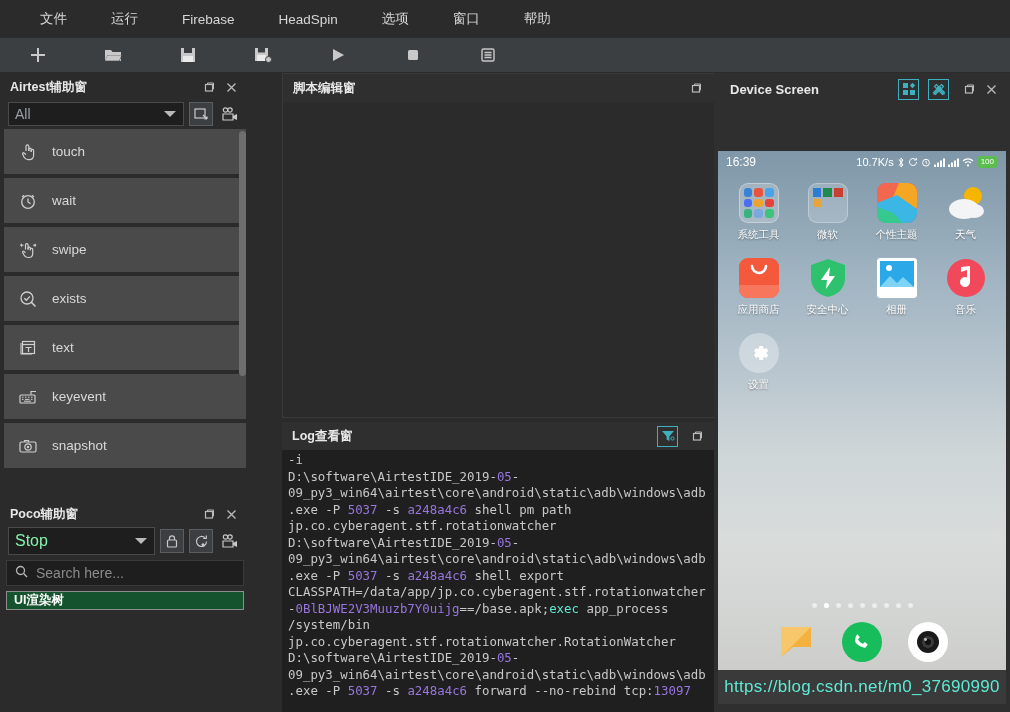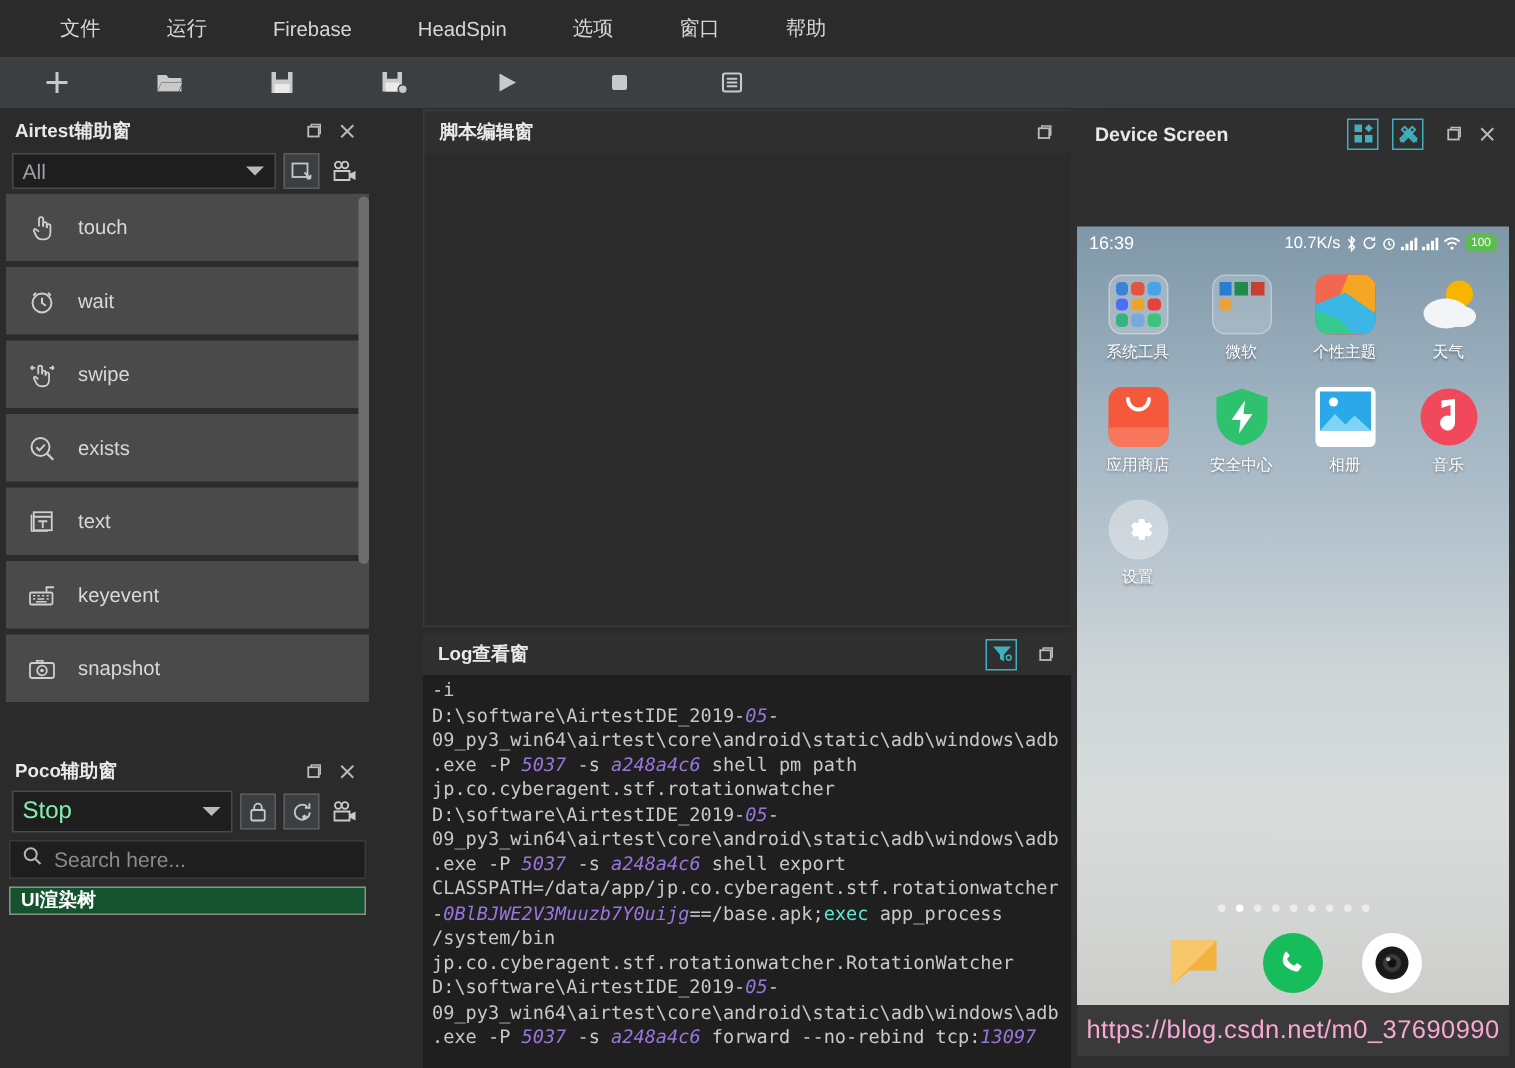--- a/index.html
+++ b/index.html
@@ -64,21 +64,21 @@
   .centercol { position:absolute; left:254px; top:0; width:456px; height:639px;margin-left:28px; }
   .editor-pane { position:absolute; left:0; top:0; width:456px; height:345px; background:#2f2f2f;
                  border:1px solid #3a3a3a; }
   .editor-body { position:absolute; left:0; top:28px; right:0; bottom:0; background:#2b2b2b; }
 
   .log-pane { position:absolute; left:0; top:349px; width:456px; height:290px; background:#2f2f2f; }
   .log-body { position:absolute; left:0; top:28px; right:0; bottom:0; background:#1f1f1f;
               overflow:hidden; padding:2px 6px 0 6px;
               font-family:"DejaVu Sans Mono", monospace; font-size:12.4px; line-height:16.5px;
               color:#c8c8c8; white-space:pre-wrap; word-break:break-all; }
-  .log-body .num { color:#9876dd;font-style:italic; }
+  .log-body .num { color:#9876dd; }
   .log-body .kw  { color:#5eead4; }
   .log-scroll-v { position:absolute; right:1px; bottom:22px; width:8px; height:26px;
                   background:#5a5a5a; border-radius:4px; }
 
   
   .devicecol { position:absolute; left:714px; top:0; width:296px; height:639px; background:#2f2f2f; }
   .dev-title .teal { border:1px solid #3fb0bf; width:21px; height:21px; }
   .dev-screen { position:absolute; left:4px; top:78px; width:288px; height:553px;
                 background:linear-gradient(180deg,#7f97a8 0%, #9fb3c1 22%, #b9c6cf 40%,
                           #cfd6d8 55%, #d8dcdb 70%, #d2d4d2 85%, #c9c9c5 100%);
@@ -108,21 +108,21 @@
   .dots i { width:5px; height:5px; border-radius:50%; background:rgba(255,255,255,.55); }
   .dots i.on { background:#ffffff; }
 
   .dock { position:absolute; left:0; right:0; bottom:42px; display:flex;
           justify-content:space-around; align-items:center; padding:0 45px; }
   .dock .d { width:40px; height:40px; border-radius:50%; display:flex;
              align-items:center; justify-content:center; }
 
   .watermark { position:absolute; left:0; right:0; bottom:0; height:34px; background:#3a3a3a;
                display:flex; align-items:center; justify-content:center;
-               color:#f9a8d4; font-size:17px; letter-spacing:.3px; }
+               color:#5eead4; font-size:17px; letter-spacing:.3px; }
 </style>
 </head>
 <body>
 
 <div class="menubar">
   <div class="mi">文件</div>
   <div class="mi">运行</div>
   <div class="mi">Firebase</div>
   <div class="mi">HeadSpin</div>
   <div class="mi">选项</div>

